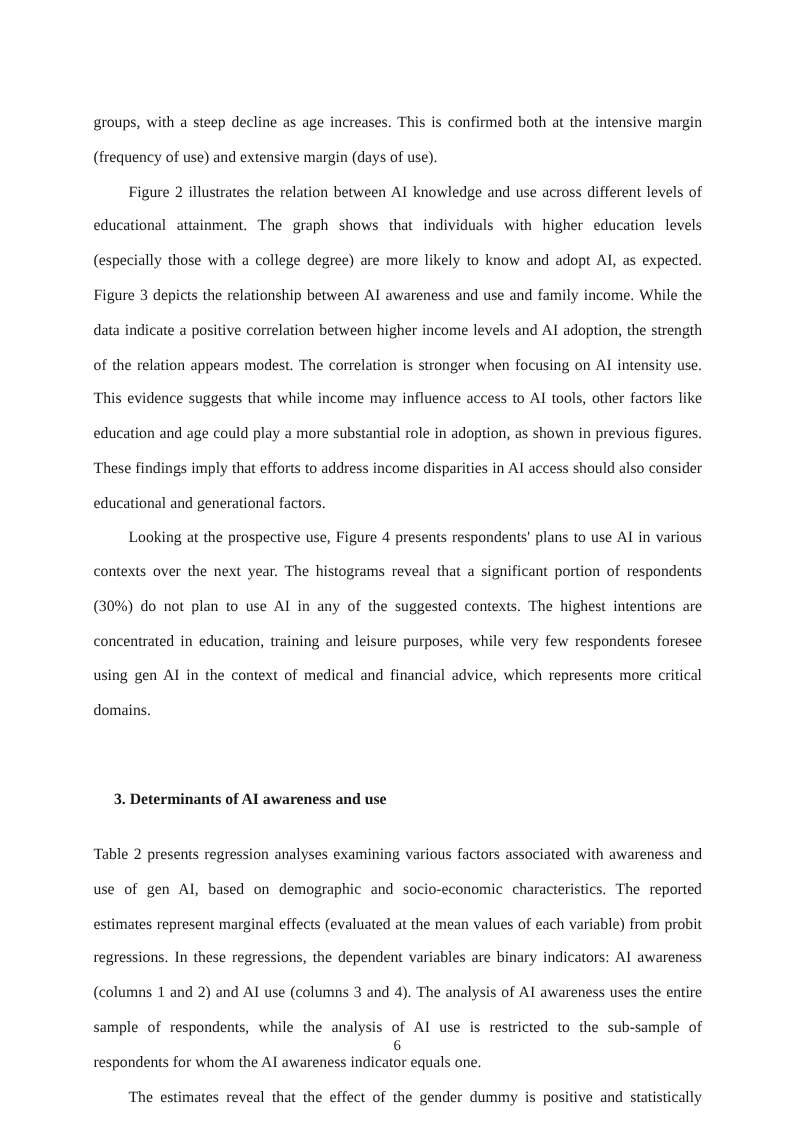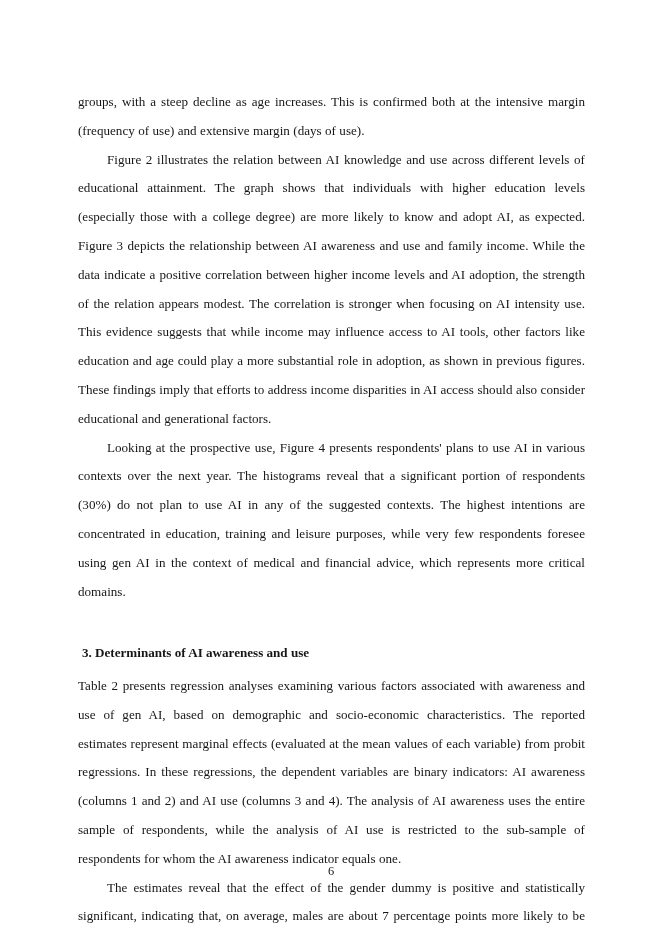--- a/index.html
+++ b/index.html
@@ -37,21 +37,21 @@
     text-justify: inter-word;
     -webkit-hyphens: none;
     hyphens: none;
     letter-spacing: 0.01px;
     word-spacing: 0.1px;
   }
   p.indented {
     text-indent: 29px;
   }
   h3.section-heading {
-    margin: 4px;
+    margin: 17px;
     font-size: 13.1px;
     line-height: 28.8px;
     font-weight: bold;
     text-align: left;
   }
   .gap-before-heading {
     height: 28.8px;
   }
   .page-number {
     position: absolute;

